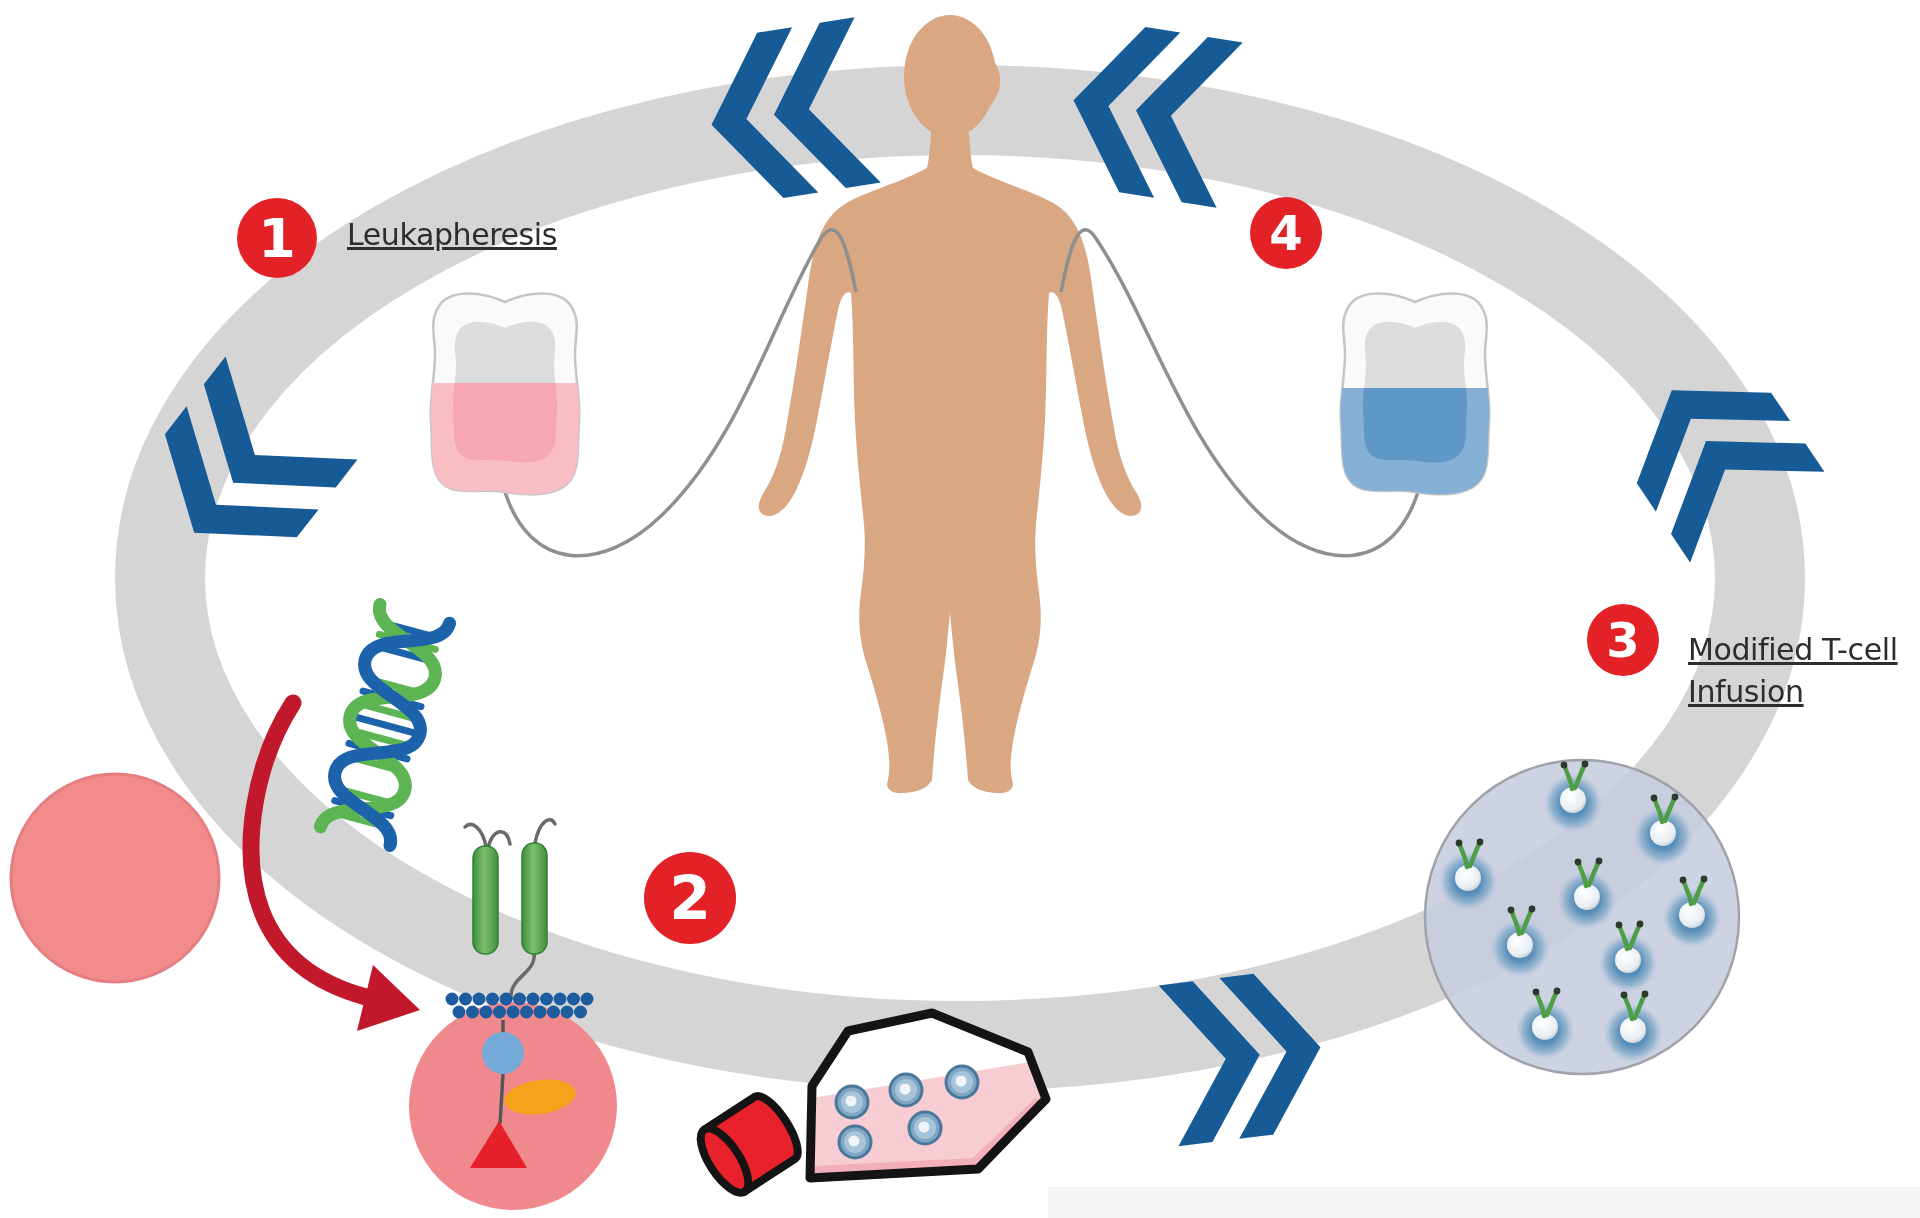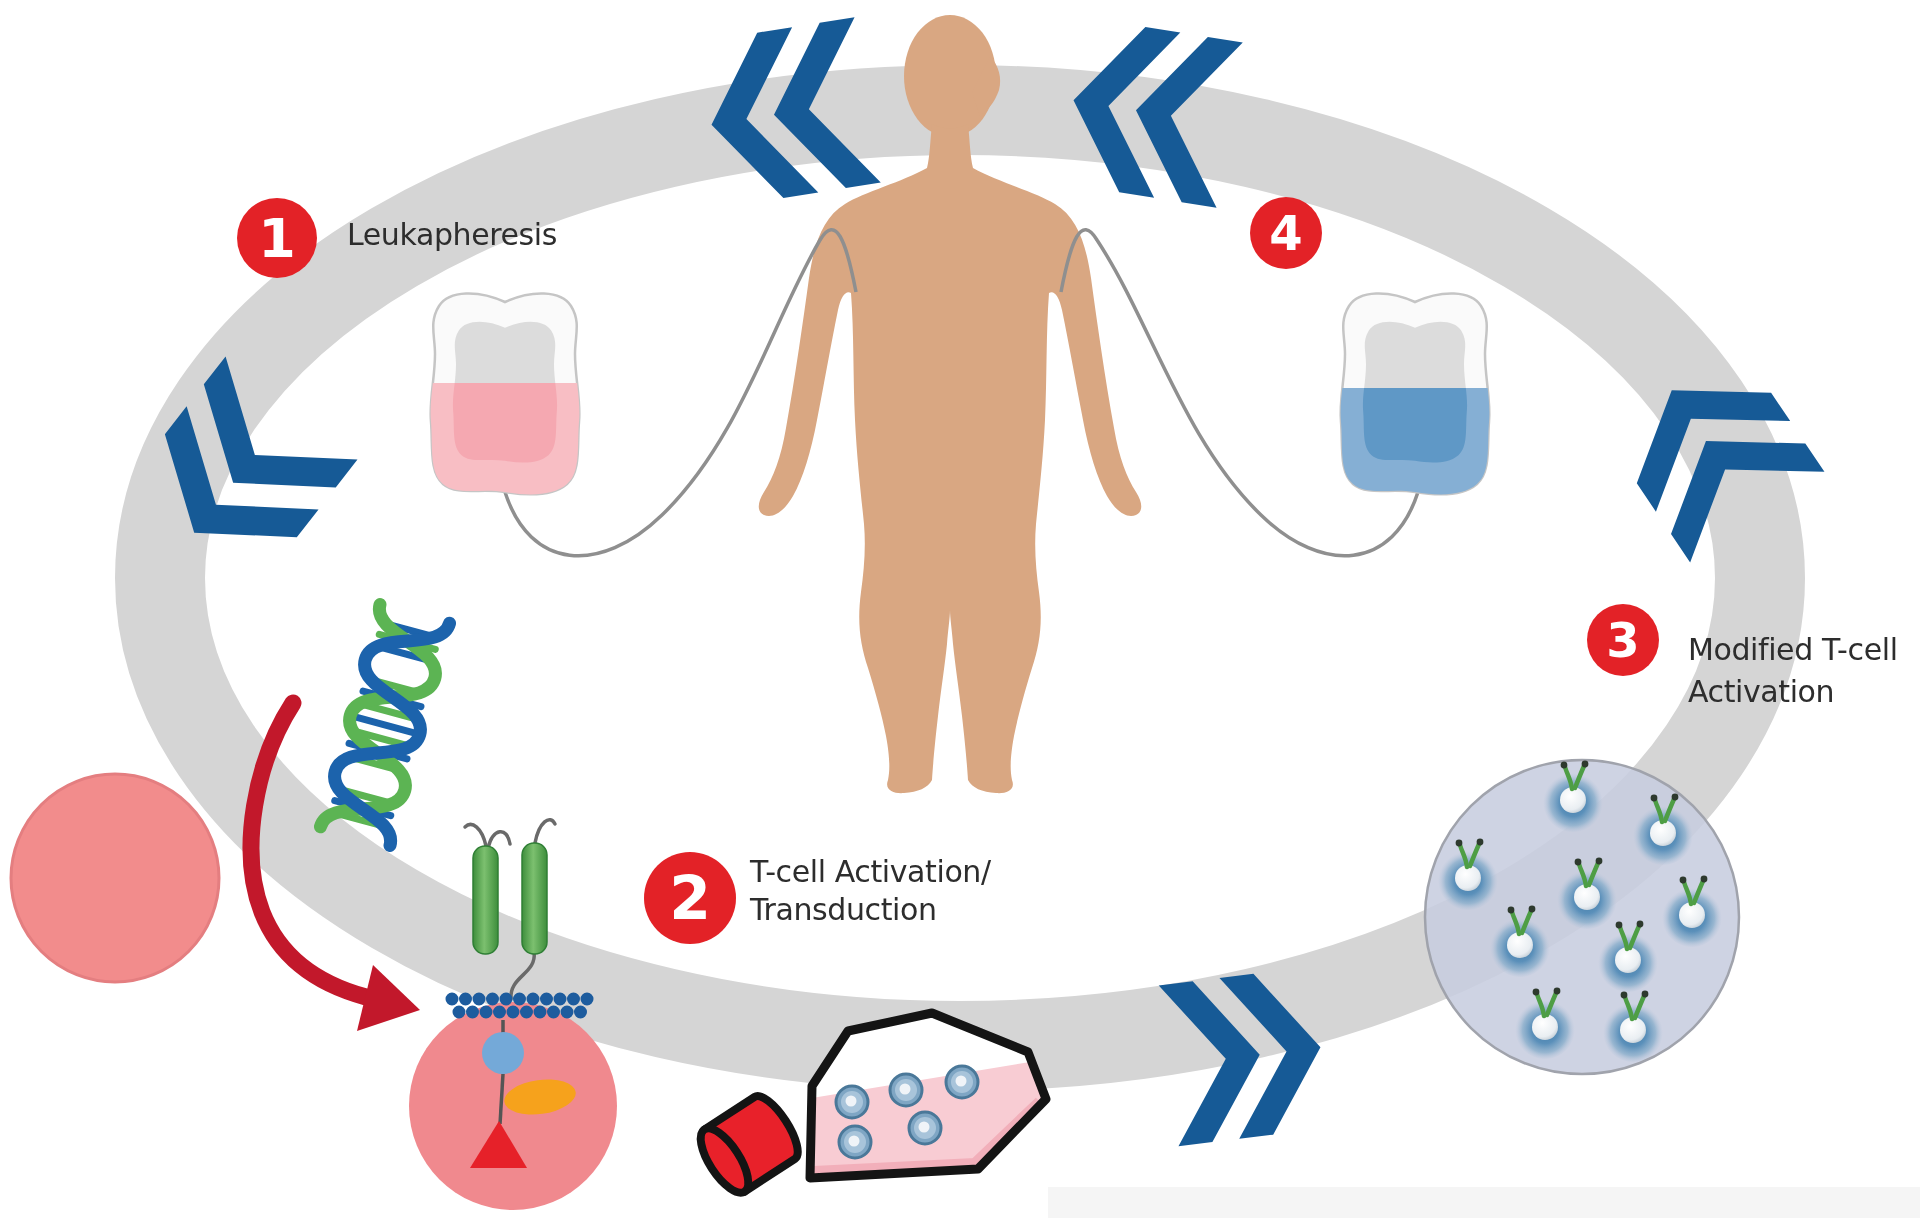--- a/index.html
+++ b/index.html
@@ -2,21 +2,21 @@
 <html><head>
 <meta charset="utf-8">
 <style>
   html,body{margin:0;padding:0;background:#fff;}
   .stage{position:relative;width:1920px;height:1218px;background:#ffffff;overflow:hidden;
          font-family:"DejaVu Sans",sans-serif;}
   .stage svg{position:absolute;left:0;top:0;}
   .badge{position:absolute;background:#E32227;border-radius:50%;color:#ffffff;
          display:flex;align-items:center;justify-content:center;font-weight:bold;z-index:5;}
   .lbl{position:absolute;color:#2d2d2d;font-size:30px;letter-spacing:-0.4px;line-height:40px;
-       white-space:nowrap;z-index:5;}
+       white-space:nowrap;z-index:5;text-decoration:underline;}
   .lbl span{display:block;}
 </style>
 </head>
 <body>
 
 <div class="stage">
 
 <svg width="1920" height="1218" viewBox="0 0 1920 1218">
   <defs>
     <radialGradient id="gSphere" cx="40%" cy="35%" r="70%">
@@ -239,26 +239,22 @@
   </g>
 </svg>
 
 <div class="badge" style="left:237px;top:198px;width:80px;height:80px;font-size:54px;">1</div>
 <div class="lbl" style="left:347px;top:215px;">
   <span>Leukapheresis</span>
       <span></span>
 </div>
 
 <div class="badge" style="left:644px;top:852px;width:92px;height:92px;font-size:60px;">2</div>
-<div class="lbl" style="left:750px;top:853px;line-height:38px;">
-  <span>T-cell Activation/</span>
-      <span>Transduction</span>
-</div>
 
 <div class="badge" style="left:1587px;top:604px;width:72px;height:72px;font-size:48px;">3</div>
 <div class="lbl" style="left:1688px;top:629px;line-height:42px;">
   <span>Modified T-cell</span>
-      <span>Activation</span>
+      <span>Infusion</span>
 </div>
 
 <div class="badge" style="left:1250px;top:197px;width:72px;height:72px;font-size:48px;">4</div>
 
 </div>
 
 </body></html>

